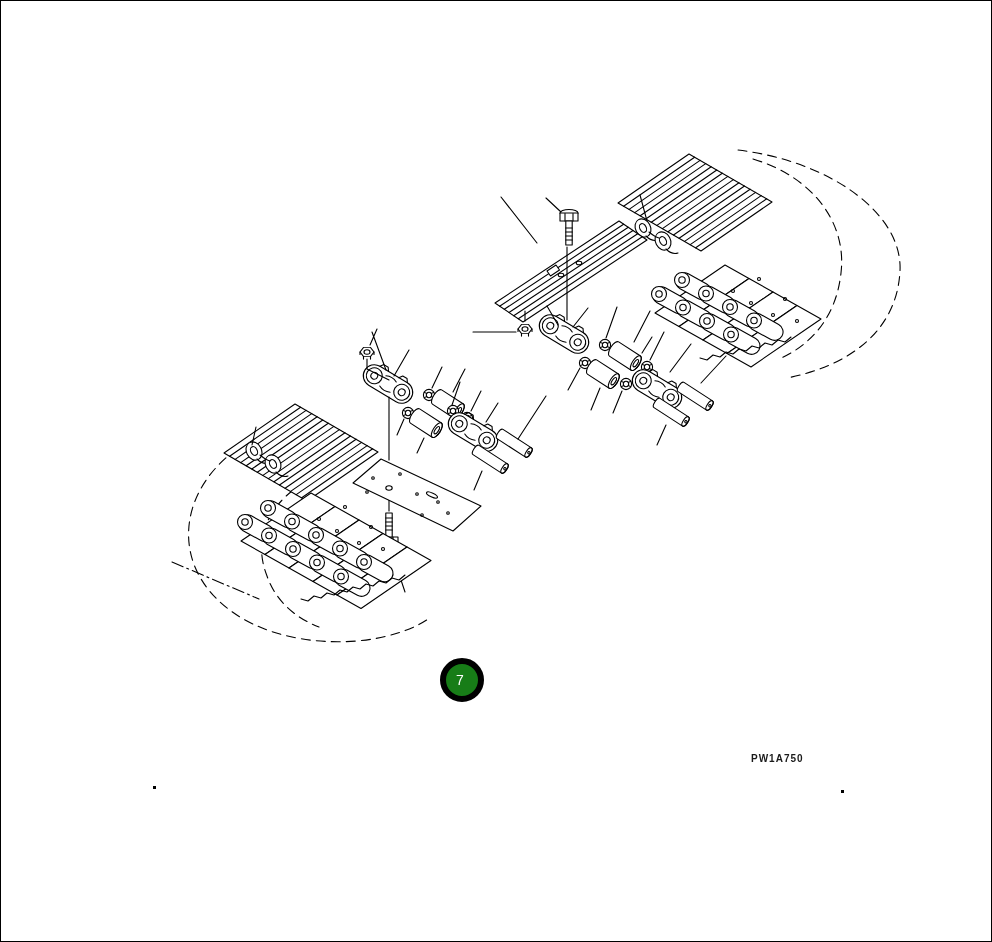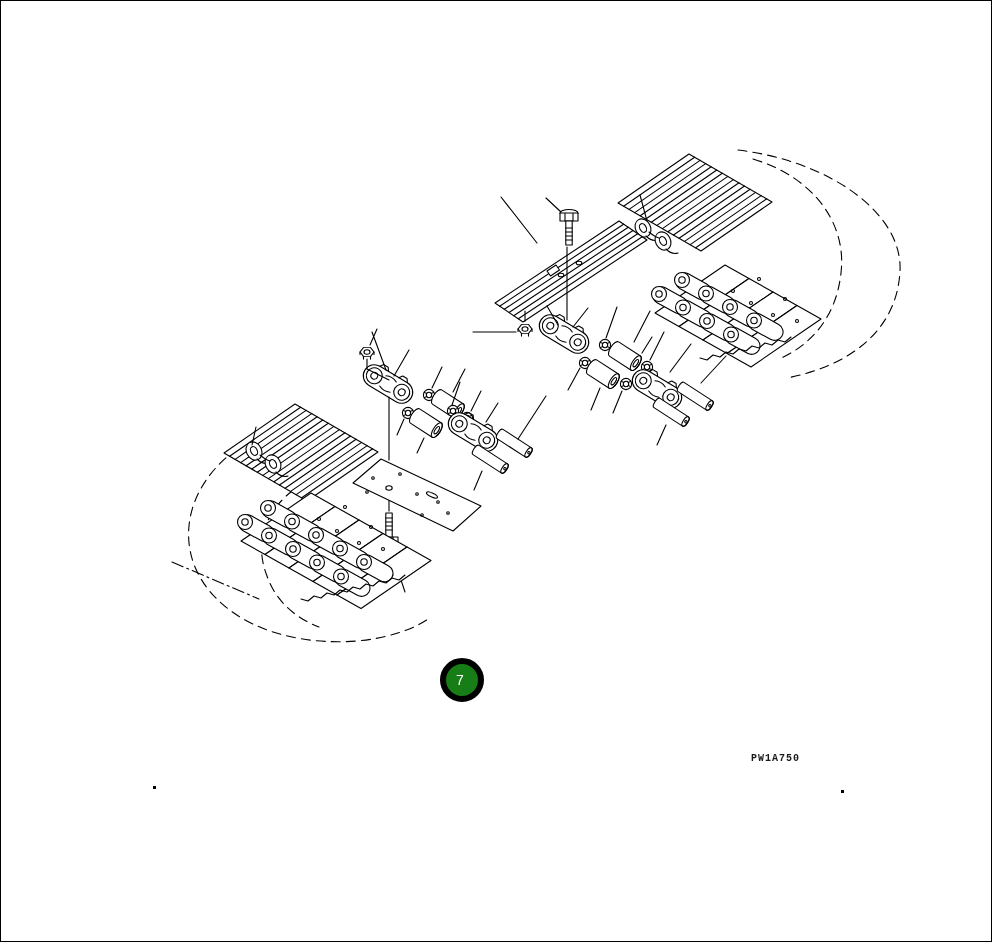--- a/index.html
+++ b/index.html
@@ -25,21 +25,21 @@
     display:flex;align-items:center;justify-content:center;
     cursor:pointer;
   }
   .callout span{
     color:#fff;font-size:14px;line-height:1;
     font-family:"Liberation Sans",sans-serif;
     transform:translate(-2px,0);
   }
   .drawing-code{
     position:absolute;left:750px;top:752px;
-    font-family:Liberation Mono, monospace;
+    font-family:Liberation Sans, sans-serif;
     font-size:10px;font-weight:bold;letter-spacing:1px;color:#1a1a1a;
   }
   .reg-dot{position:absolute;width:3px;height:3px;background:#000;}
   .reg-dot.left{left:152px;top:785px;}
   .reg-dot.right{left:840px;top:789px;}
 </style>
 </head>
 <body>
 
 <div class="page">

